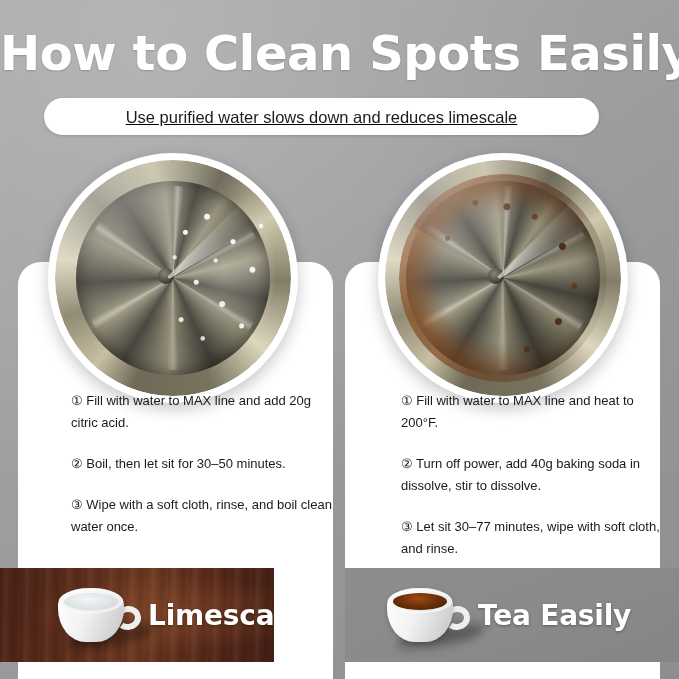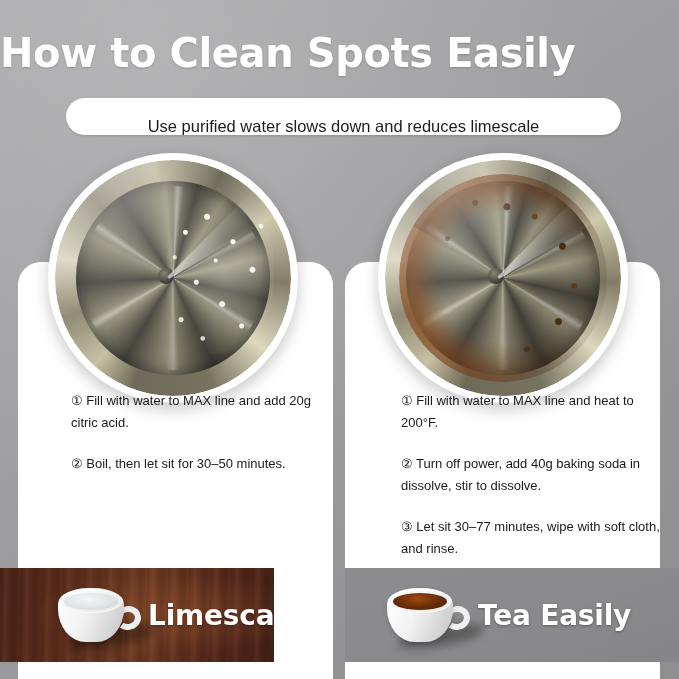--- a/index.html
+++ b/index.html
@@ -16,42 +16,43 @@
     background:
       radial-gradient(circle at 22% 8%, rgba(255,255,255,0.16) 0%, rgba(255,255,255,0) 55%),
       linear-gradient(145deg, #a9a9ab 0%, #a0a0a2 38%, #969698 70%, #8e8e90 100%);
   }
 
   
   .title {
     position: absolute;
     left: 0; right: 9px;
     top: 30px;
-    text-align: left;
+    text-align: center;
     color: #ffffff;
-    font-size: 40px;
+    font-size: 48px;
     line-height: 46px;
     font-weight: 700;
     letter-spacing: -0.4px;
     font-family: "DejaVu Sans", sans-serif;
     text-shadow: 0 1px 2px rgba(0,0,0,0.18);
     white-space: nowrap;
   }
   .subtitle-pill {
     position: absolute;
-    left: 66px;
+    left: 44px;
     top: 98px;
     width: 555px;
     height: 37px;
     background: #ffffff;
     border-radius: 19px;
     box-shadow: 0 1px 3px rgba(0,0,0,0.16);
     display: flex;
-    align-items: flex-end;
+    align-items: center;
     justify-content: center;
+    text-decoration: underline;
   }
   .subtitle-text {
     color: #1c1c1c;
     font-size: 16.5px;
     line-height: 18px;
     white-space: nowrap;
     font-family: "Liberation Sans", sans-serif;
   }
 
   
@@ -372,20 +373,21 @@
       <div class="tea-speck"></div>
       <div class="center-dimple"></div>
       <div class="beam"></div>
       <div class="gloss"></div>
     </div>
   </div>
 
   <div class="steps left">
     <div class="step">① Fill with water to MAX line and add 20g citric acid.</div>
     <div class="step">② Boil, then let sit for 30–50 minutes.</div>
+    <div class="step">③ Wipe with a soft cloth, rinse, and boil clean water once.</div>
   </div>
 
   <div class="steps right">
     <div class="step">①  Fill with water to MAX line and heat to 200°F.</div>
     <div class="step">② Turn off power, add 40g baking soda in dissolve, stir to dissolve.</div>
     <div class="step">③ Let sit 30–77 minutes, wipe with soft cloth, and rinse.</div>
   </div>
 
   <div class="band wood">
     <div class="cup left">

